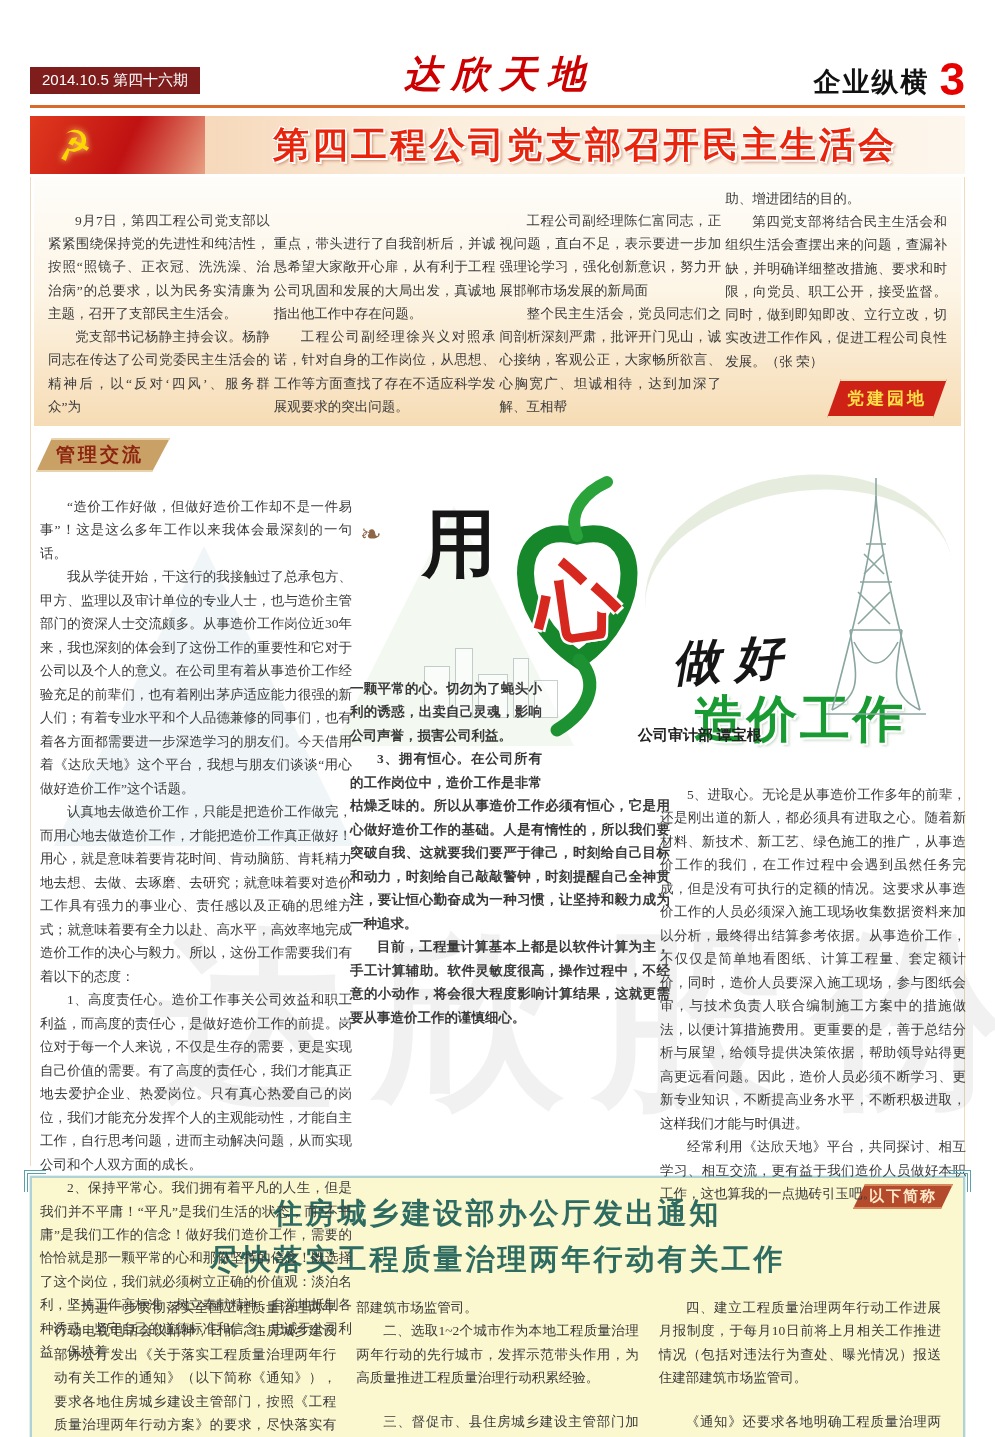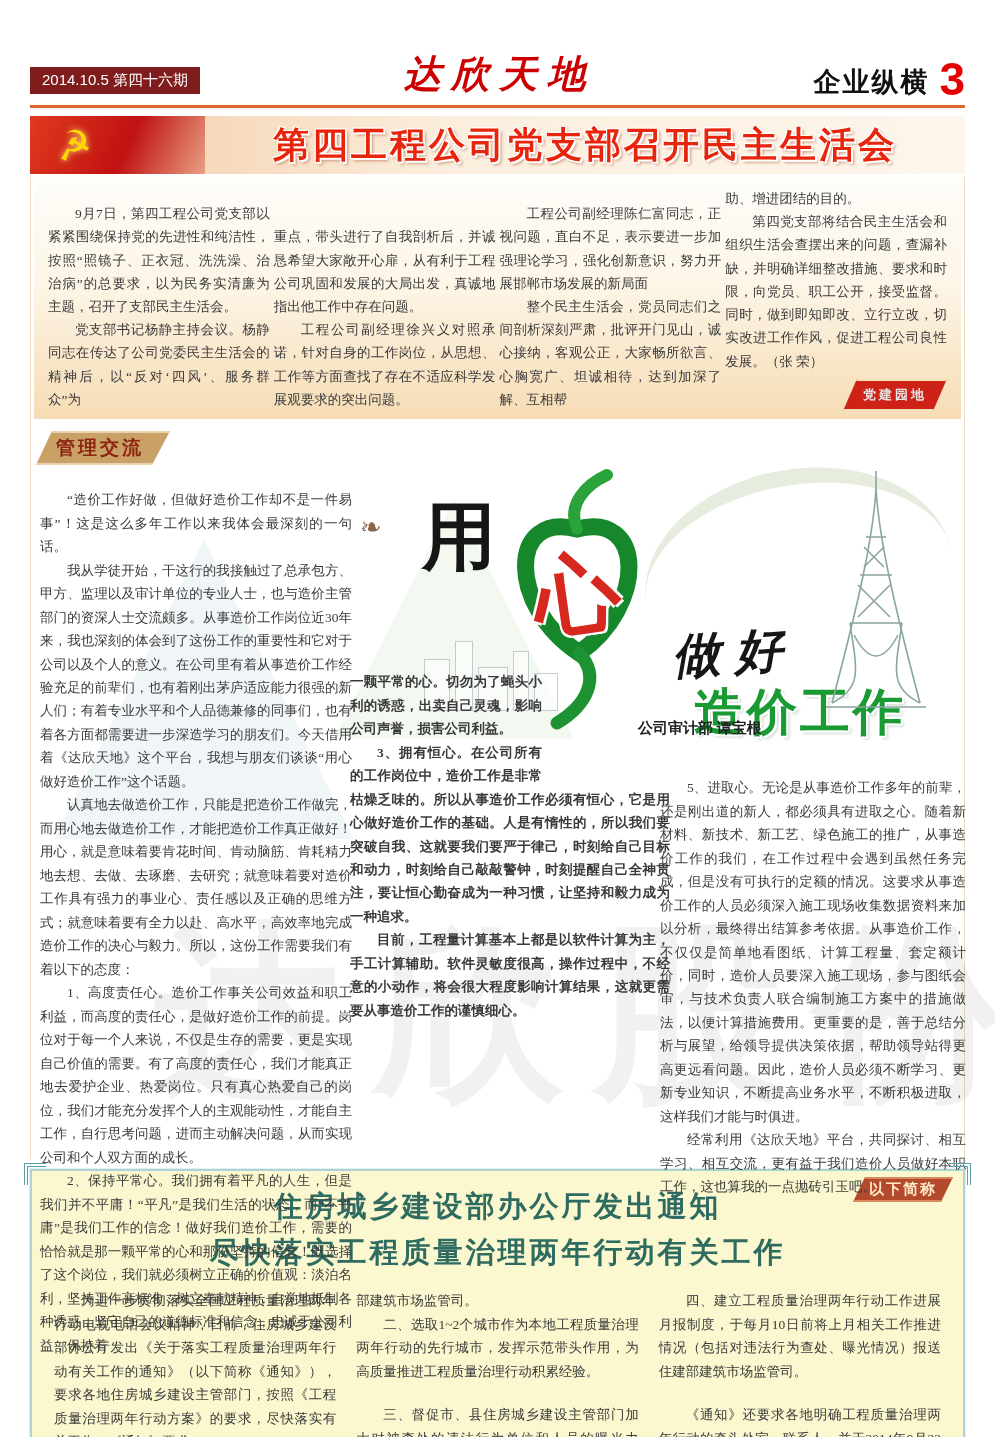--- a/index.html
+++ b/index.html
@@ -35,22 +35,22 @@
     text-shadow:2px 2px 0 #fff,-1px -1px 0 #fff,1px -1px 0 #fff,-1px 1px 0 #fff,3px 3px 3px rgba(150,40,0,.45); }
 
   .frame { border-left:1px solid #efdcc0; border-right:1px solid #efdcc0; padding:0 3px; }
 
   
   .a1 { margin-top:3px; padding:10px 14px 8px;
     background:linear-gradient(#fefdfa 0%,#fdf5e6 45%,#f6dcb5 100%);
     display:flex; gap:4px;align-items:flex-end; }
   .a1 .col { flex:1; font-size:13.5px; line-height:1.72; text-align:justify; }
   p.ind { text-indent:2em; }
-  .badge-red { float:right; margin-top:6px; background:#cf2217; color:#e5e5e5;
-    font-family:"Liberation Sans",sans-serif; font-weight:bold; font-size:13px;
+  .badge-red { float:right; margin-top:6px; background:#cf2217; color:#fde047;
+    font-family:"Liberation Sans",sans-serif; font-weight:bold; font-size:17px;
     padding:3px 20px; letter-spacing:3px; border-top:2px solid #f2e0b8; border-bottom:2px solid #f2e0b8;
     clip-path:polygon(14px 0,100% 0,calc(100% - 14px) 100%,0 100%); }
 
   
   .badge-tan { display:inline-block; margin:12px 0 4px 2px; background:#c9a066; color:#8c2410;
     font-family:"Liberation Sans",sans-serif; font-weight:bold; font-size:19px;
     letter-spacing:3px; padding:4px 26px 4px 20px; position:relative;
     clip-path:polygon(16px 0,100% 0,calc(100% - 18px) 100%,0 100%);
     box-shadow:inset 0 0 0 2px #e8d3ad; }
 

